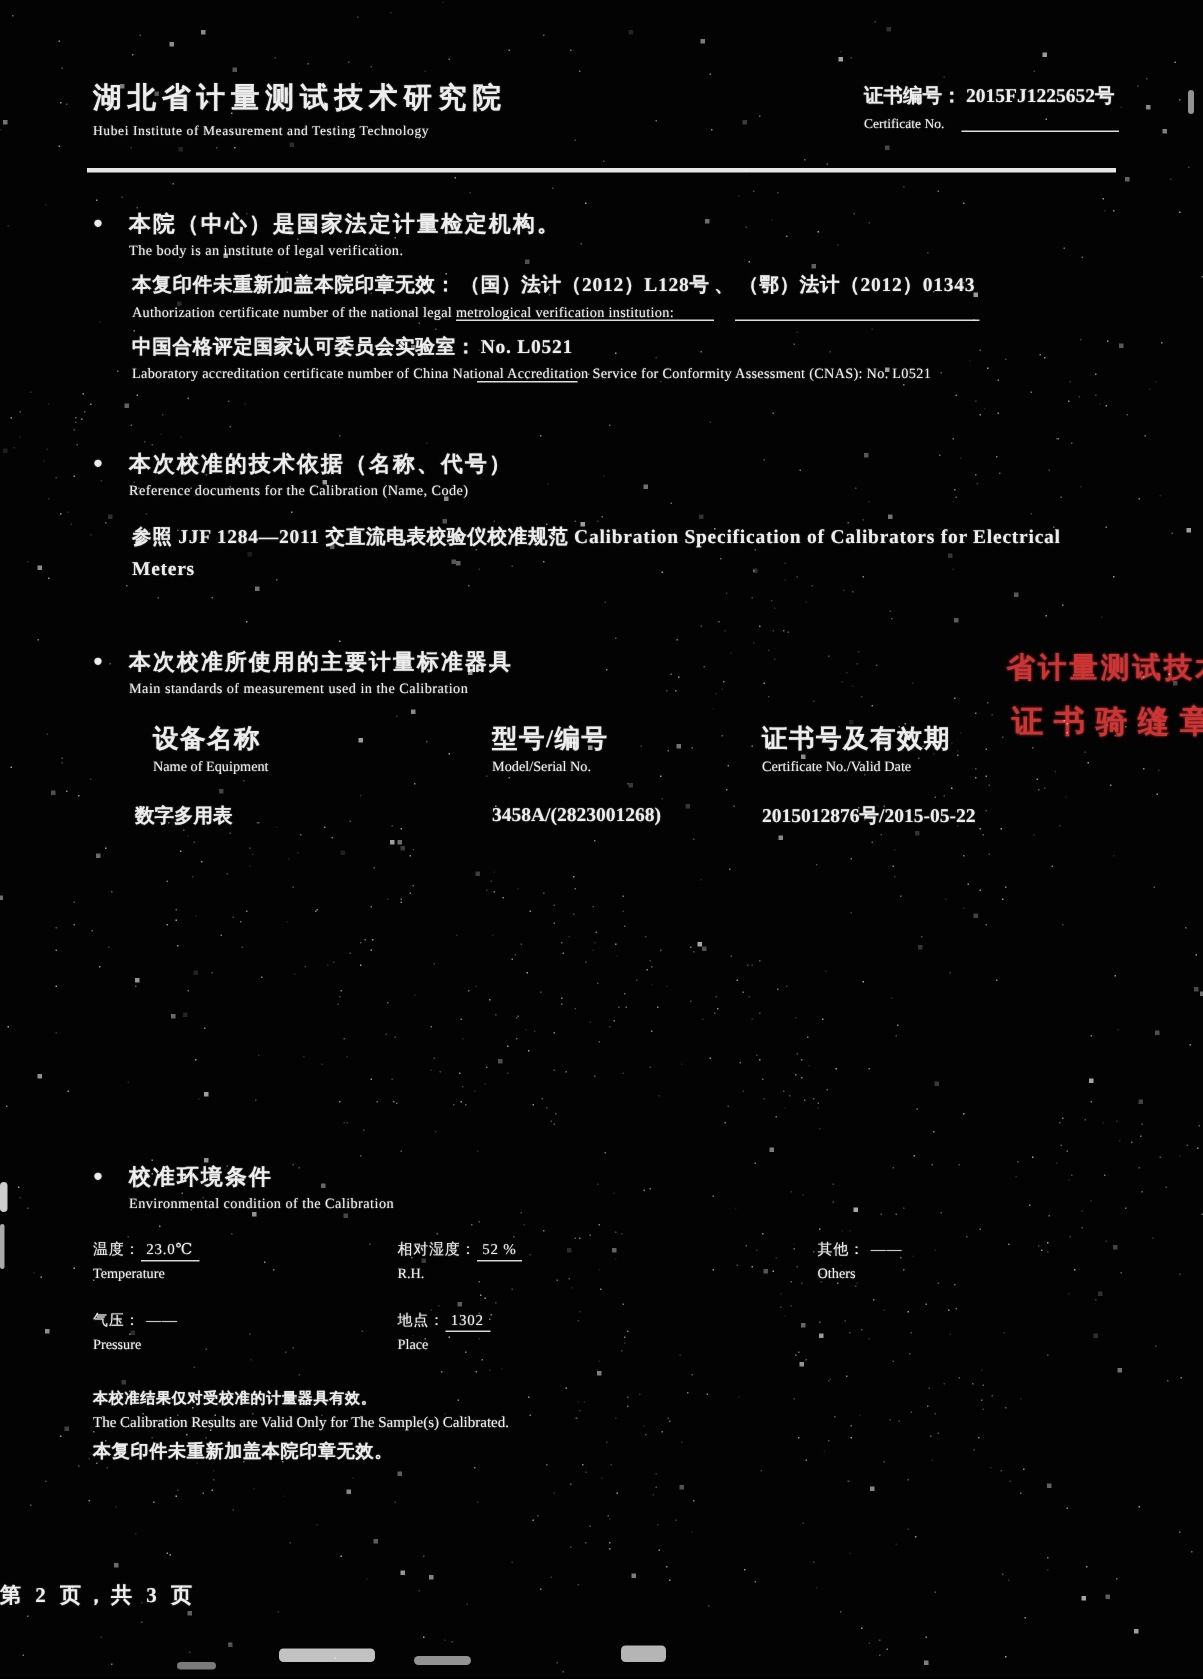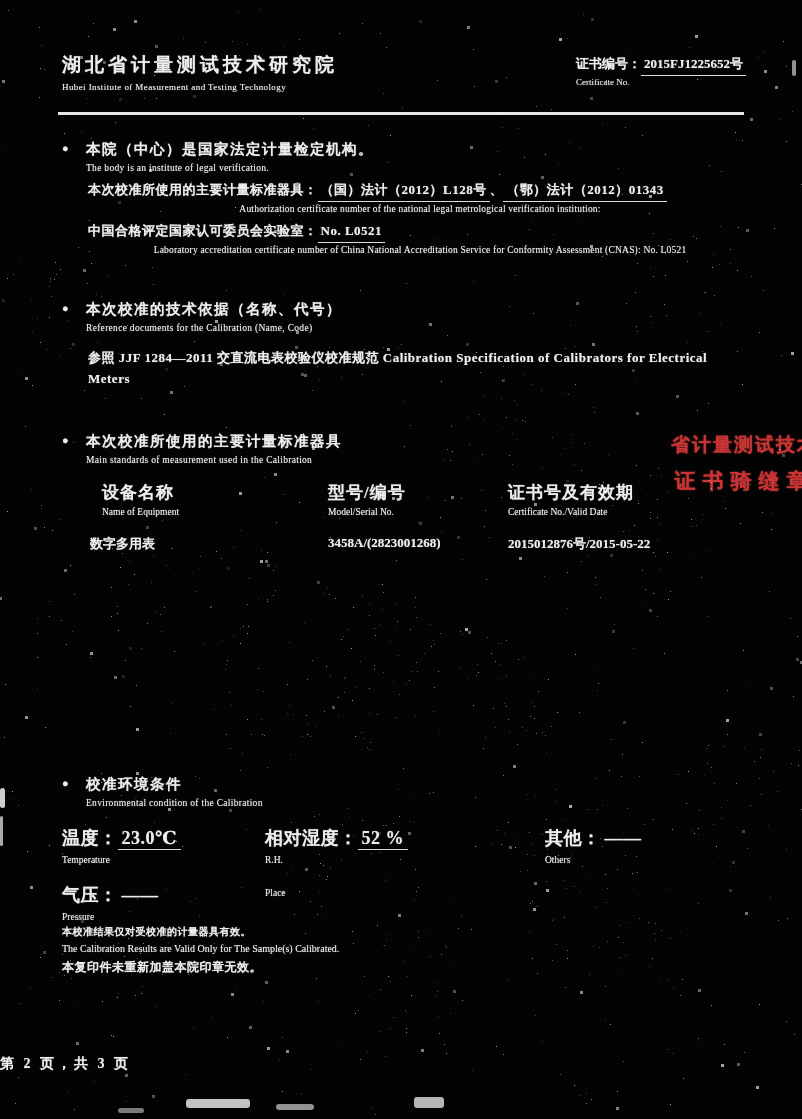--- a/index.html
+++ b/index.html
@@ -12,31 +12,31 @@
   }
   .content { position:absolute; inset:0; filter:blur(0.3px); }
   .txt { text-shadow:0 0 1px rgba(255,255,255,.55); }
 
   
   .header { position:absolute; top:52px; left:62px; right:56px; display:flex; justify-content:space-between; }
   .inst-cn { font-size:19px; font-weight:bold; letter-spacing:4px; white-space:nowrap; }
   .inst-en { font-size:9px; letter-spacing:.4px; margin-top:4px; }
   .certno { padding-top:3px; }
   .certno-line { font-size:13px; font-weight:bold; white-space:nowrap; }
-  .u { border-bottom:1.5px solid #dedede; padding:0 3px 4px; }
+  .u { border-bottom:1.5px solid #dedede; padding:0 3px 16px; }
   .certno-en { font-size:9px; margin-top:4px; }
   .rule { position:absolute; top:112px; left:58px; width:686px; height:3px; background:#e6e6e6; }
 
   
   .sec { position:absolute; left:62px; right:50px; }
   .sec-title { font-size:14.5px; font-weight:bold; letter-spacing:1.5px; white-space:nowrap; }
   .bullet { display:inline-block; width:24px; font-size:11px; vertical-align:2px; letter-spacing:0; }
   .en { font-size:9.5px; font-weight:normal; letter-spacing:.3px; margin:4px 0 0 24px; }
   .cnline { font-size:13px; font-weight:bold; margin:8px 0 0 26px; letter-spacing:.5px; }
-  .enline { font-size:9.5px; margin:5px 0 0 26px; letter-spacing:.2px;text-align:center; }
+  .enline { font-size:9.5px; margin:5px 0 0 26px; letter-spacing:.2px; }
   .refpara { font-size:13px; font-weight:bold; margin:14px 0 0 26px; line-height:21px; letter-spacing:.5px; max-width:620px; }
 
   
   .std-table { margin:16px 0 0 26px; }
   .std-head, .std-row { display:flex; }
   .std-c1 { width:240px; padding-left:14px; }
   .std-c2 { width:180px; }
   .std-c3 { width:240px; }
   .h-cn { font-size:17px; font-weight:bold; letter-spacing:1px; }
   .h-en { font-size:9.5px; margin-top:3px; }
@@ -44,21 +44,21 @@
   .std-row .std-c1 { padding-left:2px; }
 
   
   .stamp { position:absolute; top:432px; right:-16px; text-align:center; color:#cd3434;
            text-shadow:0 0 2px rgba(215,70,70,.8); font-weight:bold; }
   .stamp-l1 { font-size:19px; letter-spacing:2px; white-space:nowrap; }
   .stamp-l2 { font-size:21px; letter-spacing:7px; margin-top:9px; white-space:nowrap; }
 
   
   .env-grid { margin:18px 0 0 0; display:grid; grid-template-columns:203px 280px auto; row-gap:18px; }
-  .env-cn { font-size:18px; font-weight:bold; letter-spacing:.5px; white-space:nowrap; }
+  .env-cn { font-size:10px; font-weight:normal; letter-spacing:.5px; white-space:nowrap; }
   .env-val { padding:0 4px 1px; }
   .env-val.u-on { border-bottom:1.5px solid #d8d8d8; }
   .env-en { font-size:9.5px; margin-top:5px; }
 
   
   .notes { position:absolute; left:62px; top:925px; }
   .note-cn { font-size:10px; font-weight:bold; letter-spacing:.5px; }
   .note-en { font-size:10px; margin-top:4px; }
   .note-cn2 { font-size:12px; font-weight:bold; margin-top:5px; letter-spacing:.5px; }
   .footer { position:absolute; top:1055px; left:0; width:100%; text-align:left;
@@ -92,21 +92,21 @@
         </div>
         <div class="certno-en">Certificate No.</div>
       </div>
     </div>
     <div class="rule"></div>
 
     <div class="sec" style="top:140px">
       <div class="sec-title"><span class="bullet">●</span><span>本院（中心）是国家法定计量检定机构。</span></div>
       <div class="en">The body is an institute of legal verification.</div>
       <div class="cnline">
-        <span>本次校准所使用的主要计量标准器具：</span><span class="u">（国）法计（2012）L128号</span><span>、</span><span class="u">（鄂）法计（2012）01343</span>
+        <span>本复印件未重新加盖本院印章无效：</span><span class="u">（国）法计（2012）L128号</span><span>、</span><span class="u">（鄂）法计（2012）01343</span>
       </div>
       <div class="enline">Authorization certificate number of the national legal metrological verification institution:</div>
       <div class="cnline">
         <span>中国合格评定国家认可委员会实验室：</span><span class="u">No. L0521</span>
       </div>
       <div class="enline">Laboratory accreditation certificate number of China National Accreditation Service for Conformity Assessment (CNAS): No. L0521</div>
     </div>
 
     <div class="sec" style="top:300px">
       <div class="sec-title"><span class="bullet">●</span><span>本次校准的技术依据（名称、代号）</span></div>
@@ -161,20 +161,21 @@
         </div>
         <div class="env-cell">
           <div class="env-cn"><span>其他：</span><span class="env-val">——</span></div>
           <div class="env-en">Others</div>
         </div>
         <div class="env-cell">
           <div class="env-cn"><span>气压：</span><span class="env-val">——</span></div>
           <div class="env-en">Pressure</div>
         </div>
         <div class="env-cell">
+          <div class="env-cn"><span>地点：</span><span class="env-val u-on">1302</span></div>
           <div class="env-en">Place</div>
         </div>
       </div>
     </div>
 
     <div class="notes">
       <div class="note-cn">本校准结果仅对受校准的计量器具有效。</div>
       <div class="note-en">The Calibration Results are Valid Only for The Sample(s) Calibrated.</div>
       <div class="note-cn2">本复印件未重新加盖本院印章无效。</div>
     </div>

